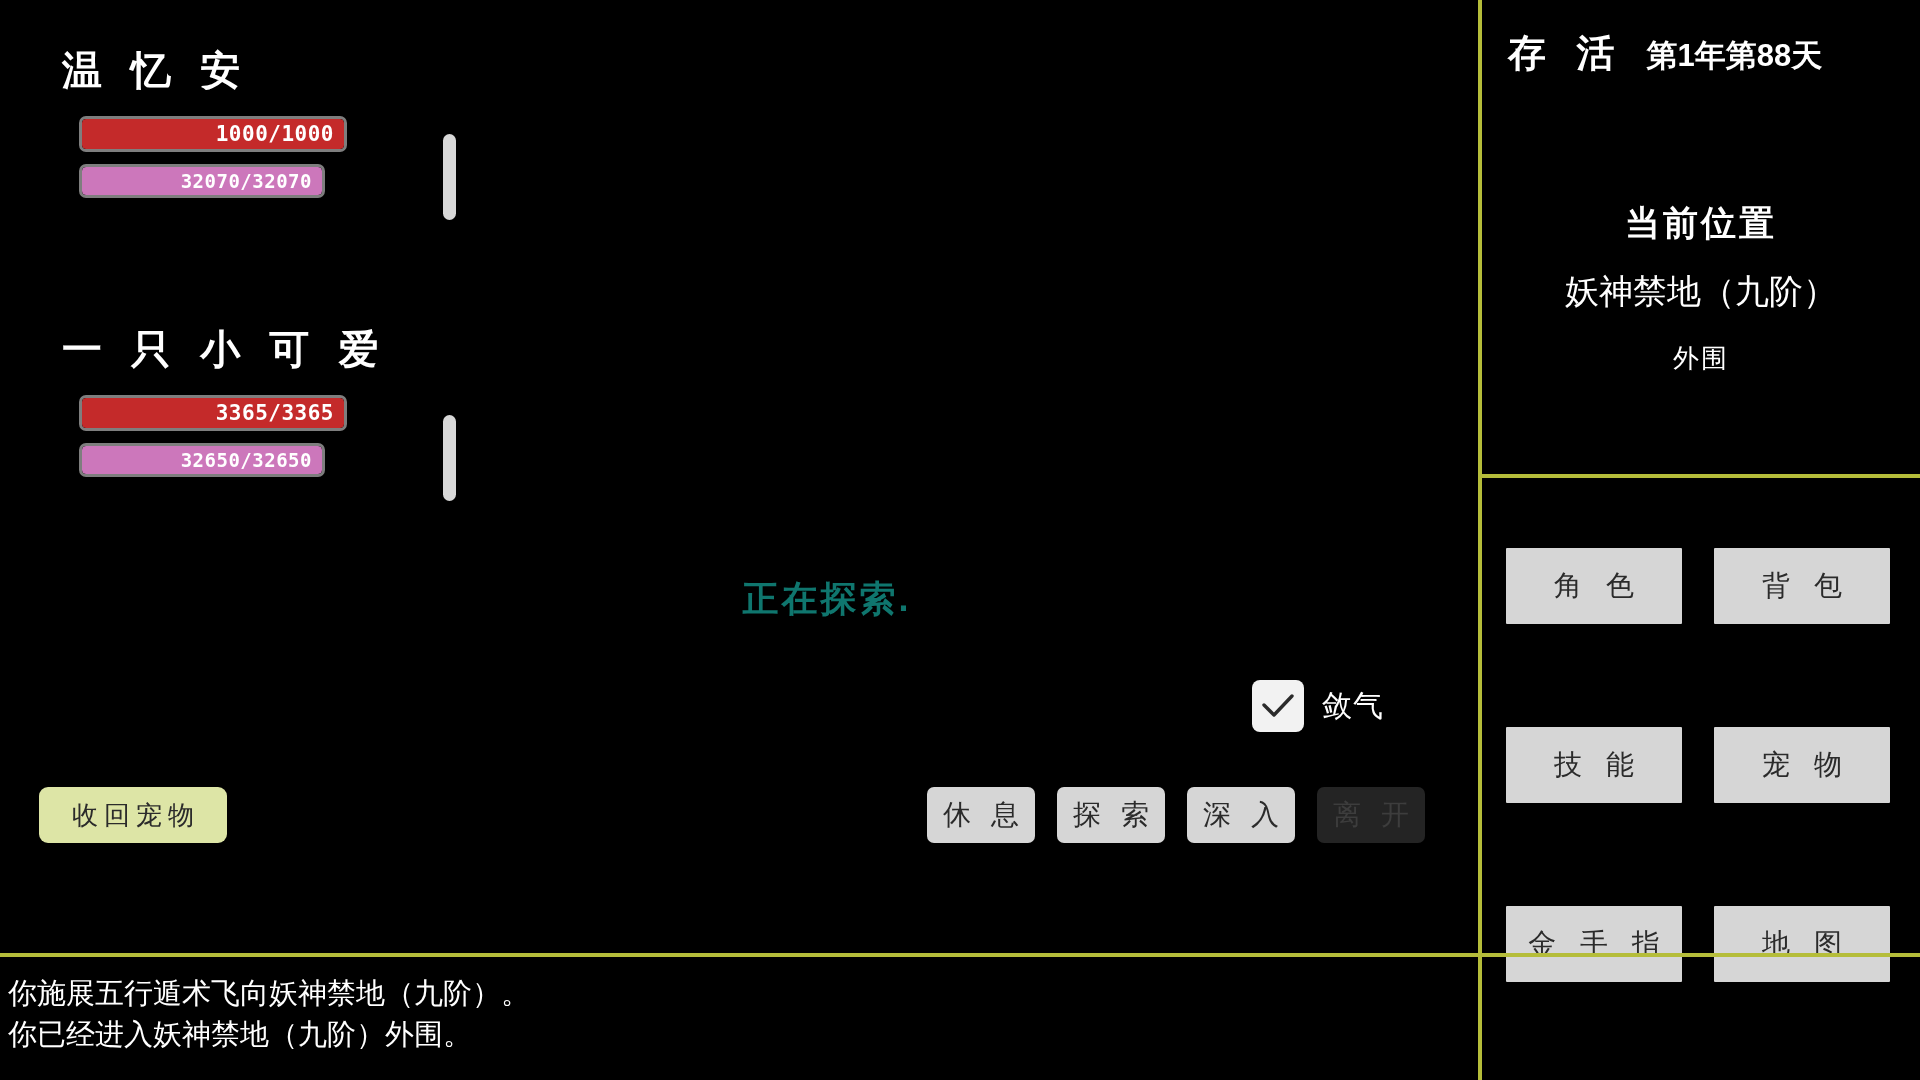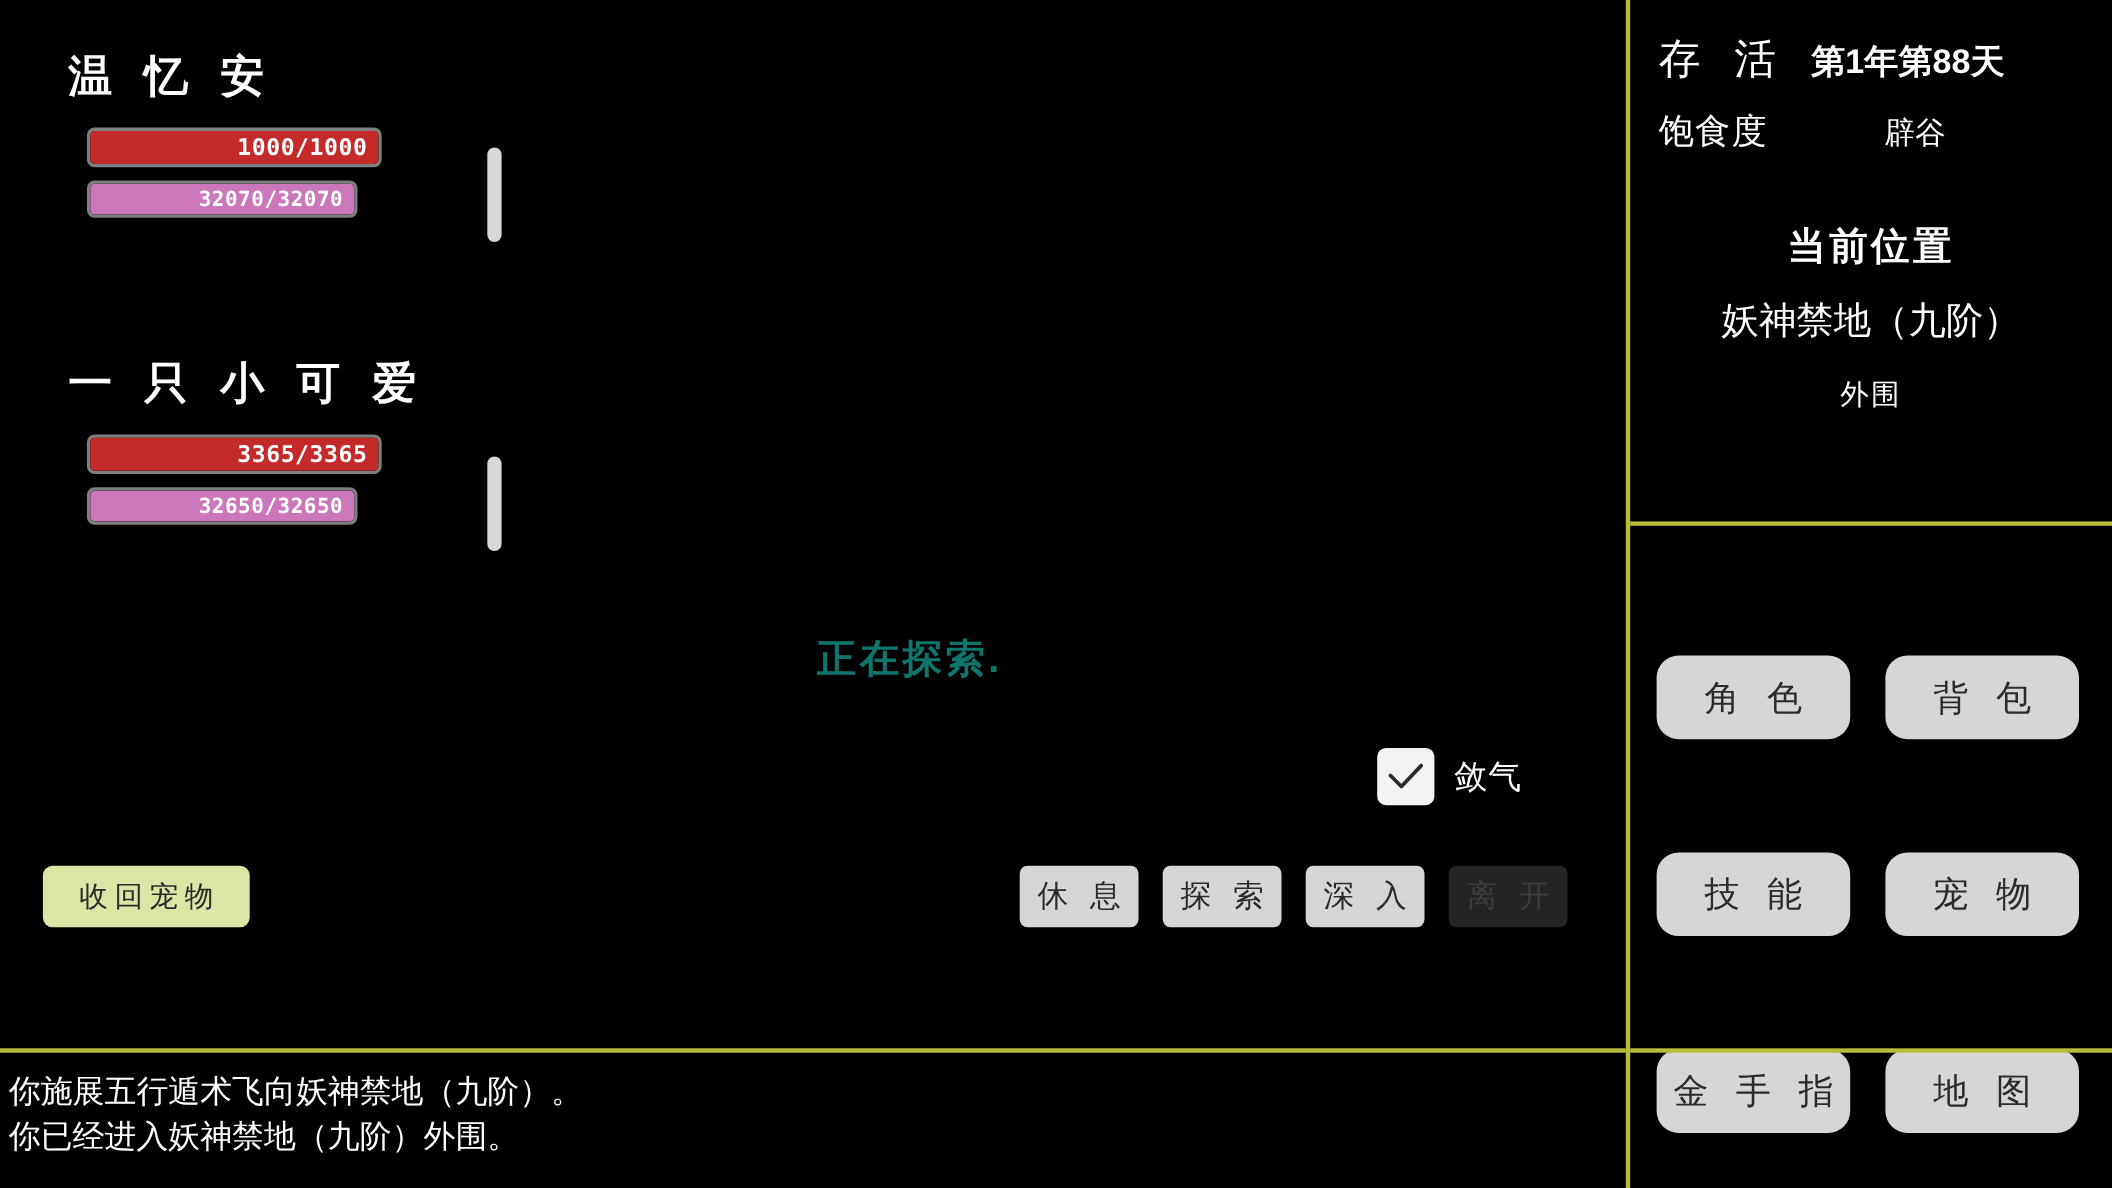--- a/index.html
+++ b/index.html
@@ -228,21 +228,21 @@
   #survival-header {
     position: absolute;
     left: 0; right: 0;
     top: 28px;
     display: flex;
     align-items: baseline;
     padding-left: 26px;
   }
   #survival-title {
     font-size: 38px;
-    font-weight: 400;
+    font-weight: 700;
     letter-spacing: 10px;
     white-space: nowrap;
   }
   #survival-day {
     font-size: 31px;
     font-weight: 700;
     margin-left: 22px;
     white-space: nowrap;
   }
 
@@ -311,25 +311,24 @@
     width: 394px;
     display: grid;
     grid-template-columns: 176px 176px;
     grid-template-rows: 76px 76px 76px;
     column-gap: 32px;
     row-gap: 103px;
   }
   #menu-grid .btn {
     width: 176px;
     height: 76px;
-    font-size: 32px;
+    font-size: 28px;
     letter-spacing: 8px;
     text-indent: 8px;
-    border-radius: 20px;
-    margin-top: 48px;
+    border-radius: 1px;
   }
 </style>
 </head>
 <body>
 
 <div id="game-root">
 
   <div id="main-panel">
 
     <div class="char-block" id="char-block-player">
@@ -390,24 +389,20 @@
 
   </div>
 
   <div id="sidebar">
 
     <div id="survival-header">
       <div id="survival-title">存 活</div>
       <div id="survival-day">第1年第88天</div>
     </div>
 
-    <div id="satiety-row">
-      <div id="satiety-label">饱食度</div>
-      <div id="satiety-value">辟谷</div>
-    </div>
 
     <div id="location-block">
       <div id="location-title">当前位置</div>
       <div id="location-name">妖神禁地（九阶）</div>
       <div id="location-area">外围</div>
     </div>
 
     <div id="sidebar-divider-top"></div>
 
     <div id="menu-grid">

